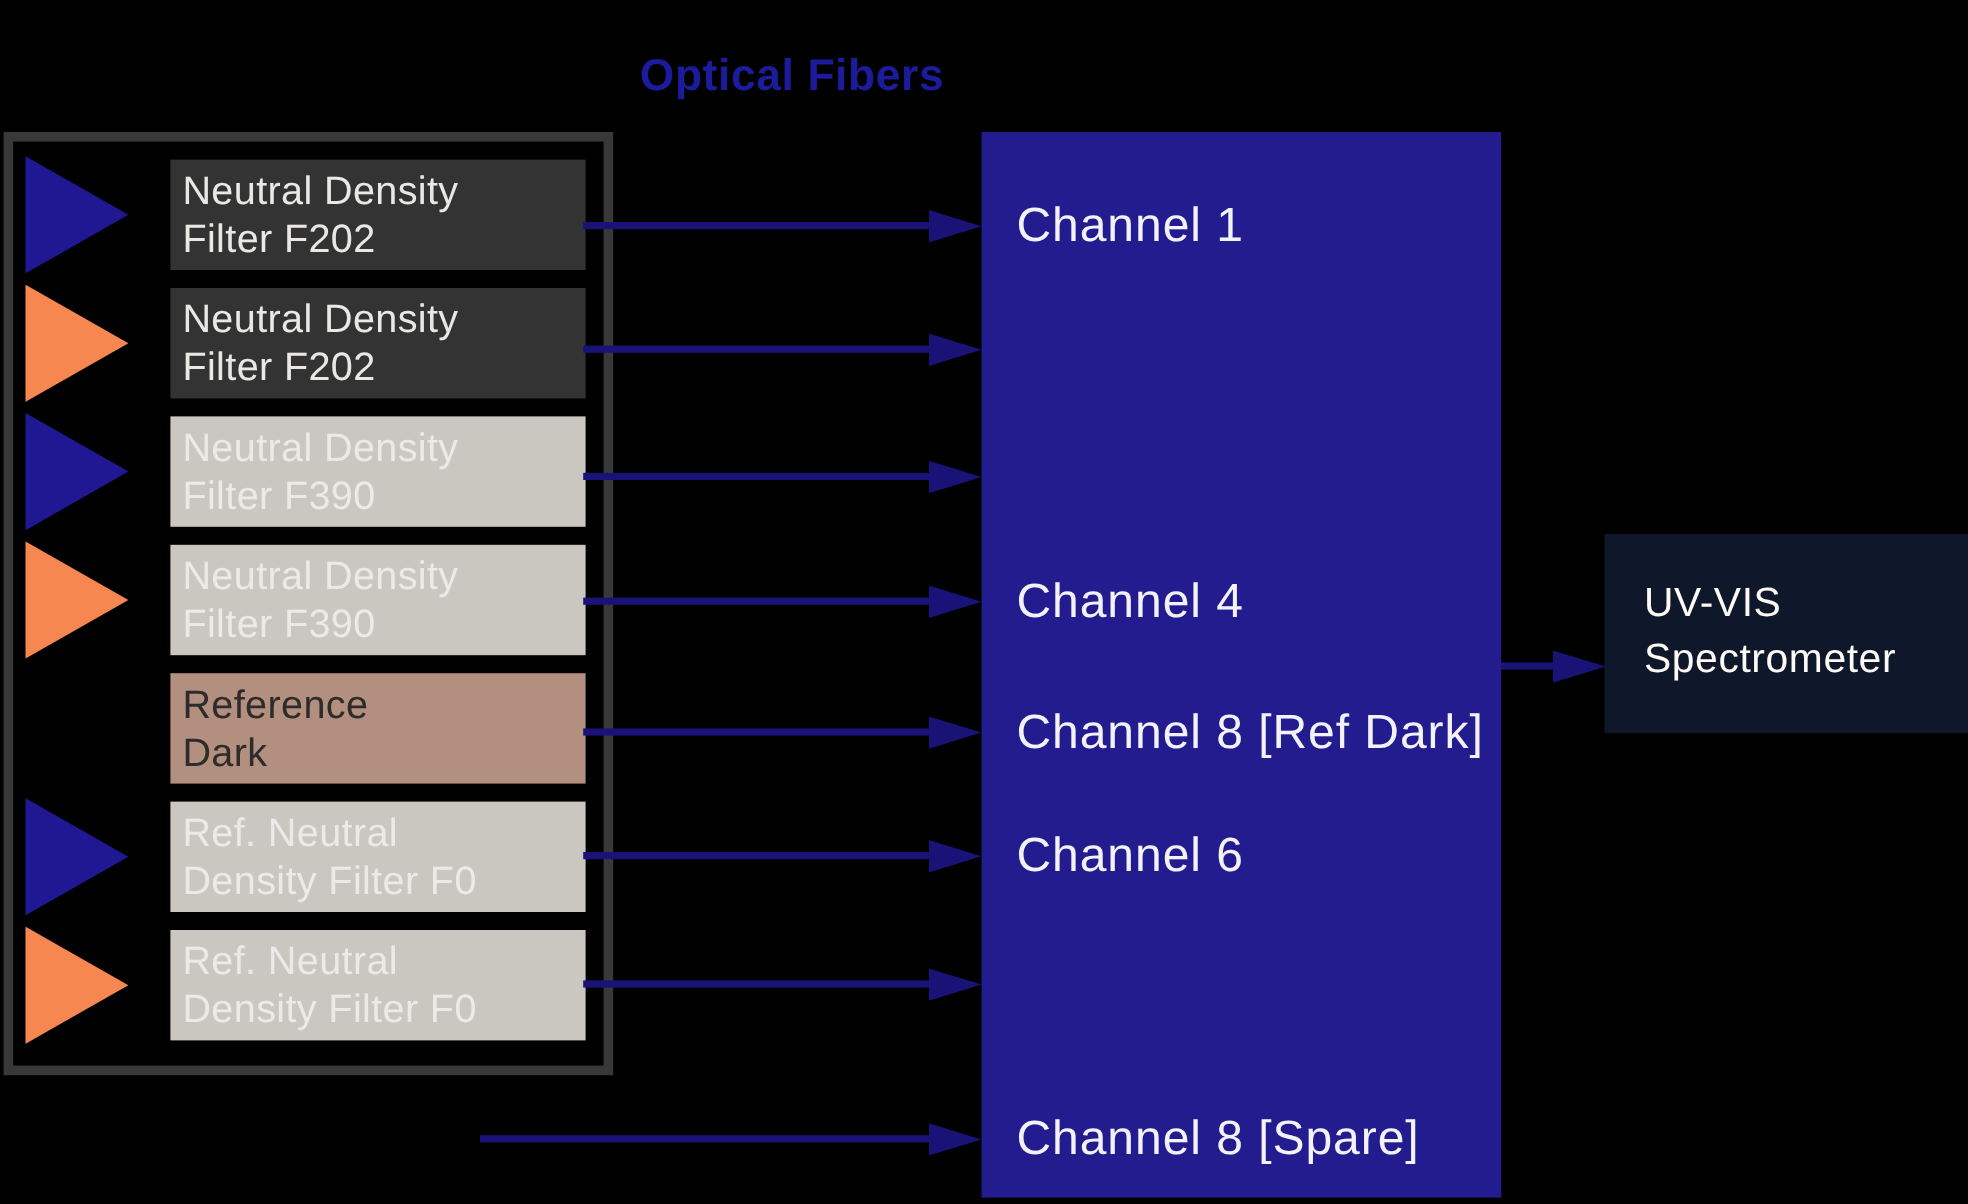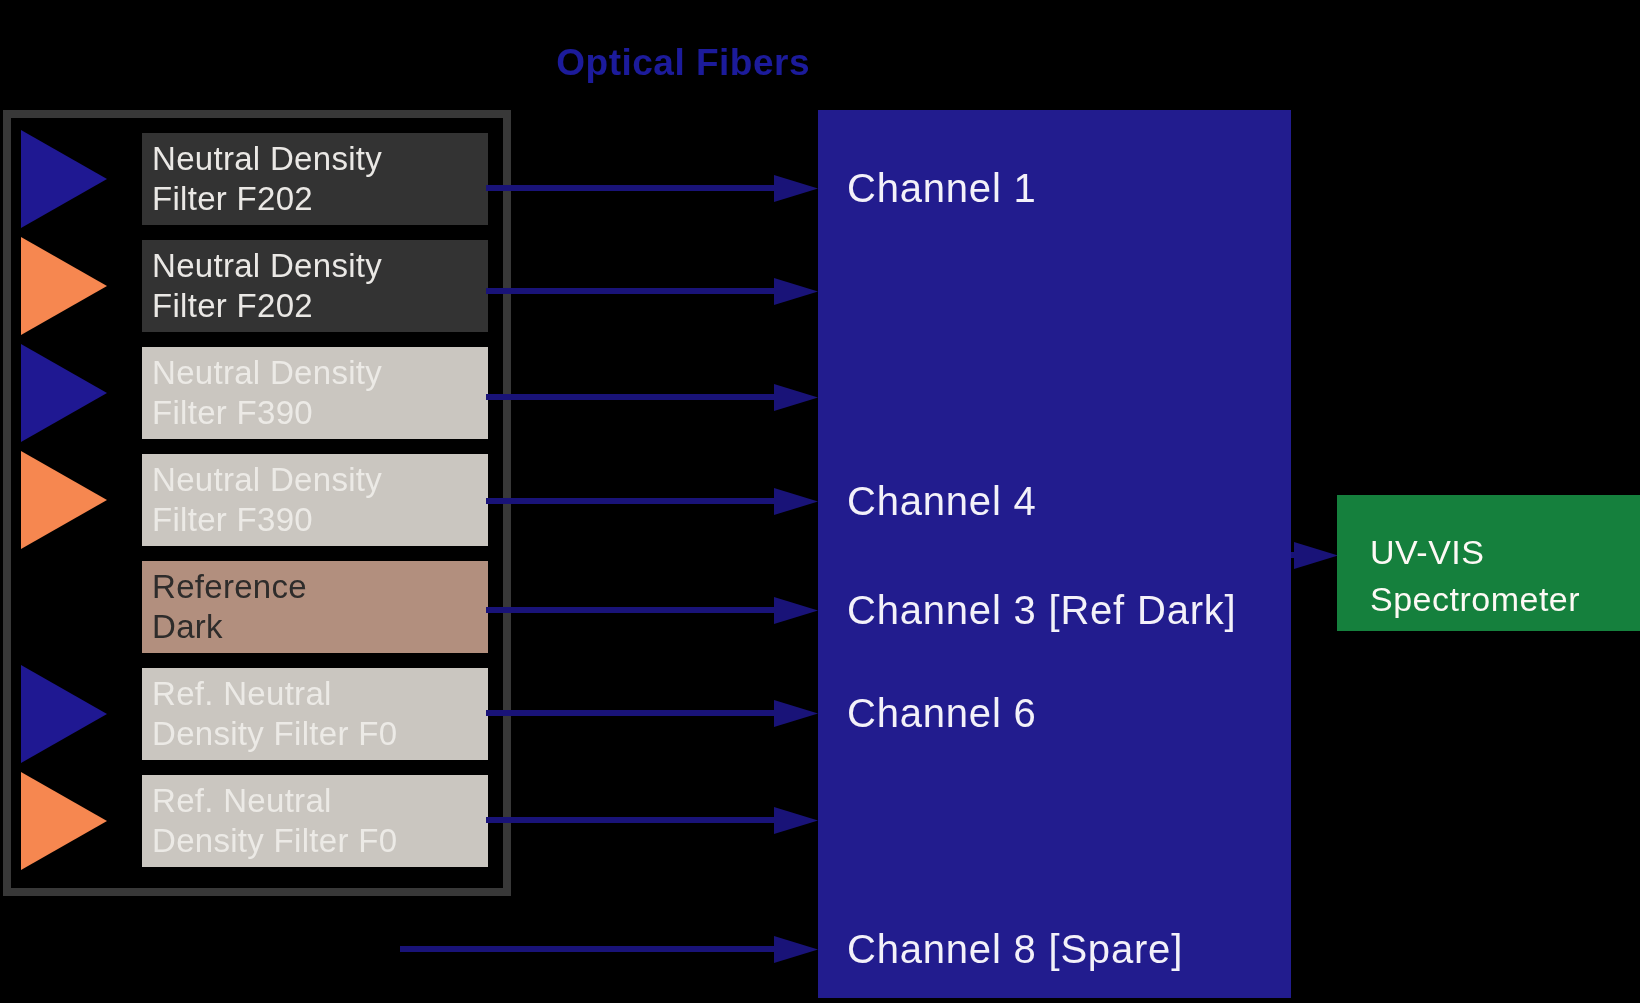--- a/index.html
+++ b/index.html
@@ -1,21 +1,21 @@
 <!DOCTYPE html>
 <html><head>
 <meta charset="utf-8">
 <style>
   html,body{margin:0;padding:0;background:#000;}
   .canvas{
     position:relative;width:1640px;height:1003px;background:#000000;
     font-family:"Liberation Sans", sans-serif;overflow:hidden;
   }
   .diagram-title{
-    position:absolute;left:510px;top:42px;width:300px;text-align:right;
+    position:absolute;left:510px;top:42px;width:300px;text-align:center;
     font-size:37px;font-weight:bold;color:#1c1b9b;letter-spacing:0.5px;white-space:nowrap;
   }
   .filter-enclosure{
     position:absolute;left:3px;top:110px;width:508px;height:786px;
     border:8px solid #383838;box-sizing:border-box;background:#000000;
   }
   .filter-box{
     position:absolute;left:142px;width:346px;height:92px;box-sizing:border-box;
     padding:6px 16px 0 10px;font-size:33px;line-height:40px;letter-spacing:0.3px;
   }
@@ -26,21 +26,21 @@
   .fb4{top:561px}.fb5{top:668px}.fb6{top:775px}
   .tri{
     position:absolute;left:21px;width:86px;height:98px;
     clip-path:polygon(0 0,100% 50%,0 100%);
   }
   .tri-navy{background:#1f1892;}
   .tri-orange{background:#f68750;}
   .tr0{top:130px}.tr1{top:237px}.tr2{top:344px}.tr3{top:451px}
   .tr5{top:665px}.tr6{top:772px}
   .channel-panel{
-    position:absolute;left:818px;top:110px;width:473px;height:888px;background:#221c8e;
+    position:absolute;left:818px;top:110px;width:433px;height:888px;background:#221c8e;
   }
   .channel-label{
     position:absolute;left:29px;height:48px;line-height:48px;
     font-size:40px;color:#f3f1f9;letter-spacing:0.8px;white-space:nowrap;
   }
   .ch0{top:54px}.ch1{top:157px}.ch2{top:263px}.ch3{top:367px}
   .ch4{top:476px}.ch5{top:579px}.ch6{top:686px}.ch7{top:815px}
   .arrow-shaft{position:absolute;height:6px;background:#191378;}
   .arrow-head{
     position:absolute;width:44px;height:27px;background:#191378;
@@ -53,22 +53,22 @@
   .ay2 .arrow-shaft{top:394px}.ay2 .arrow-head{top:384px}
   .ay3 .arrow-shaft{top:498px}.ay3 .arrow-head{top:488px}
   .ay4 .arrow-shaft{top:607px}.ay4 .arrow-head{top:597px}
   .ay5 .arrow-shaft{top:710px}.ay5 .arrow-head{top:700px}
   .ay6 .arrow-shaft{top:817px}.ay6 .arrow-head{top:807px}
   .ay7 .arrow-shaft{top:946px;left:400px;width:376px;}
   .ay7 .arrow-head{top:936px;left:774px;}
   .ay8 .arrow-shaft{top:552px;left:1247px;width:51px;}
   .ay8 .arrow-head{top:542px;left:1294px;}
   .spectro-box{
-    position:absolute;left:1337px;top:495px;width:303px;height:136px;
-    background:#15803d;color:#fdf9f5;box-sizing:border-box;
+    position:absolute;left:1337px;top:445px;width:303px;height:166px;
+    background:#0f172a;color:#fdf9f5;box-sizing:border-box;
     padding:34px 0 0 33px;font-size:34px;line-height:47px;letter-spacing:0.5px;
   }
 </style>
 </head>
 <body>
 
 <div class="canvas">
 
   <div class="diagram-title">Optical Fibers</div>
 
@@ -143,21 +143,21 @@
     <div class="arrow-head"></div>
   </div>
   <div class="ay8">
     <div class="arrow-shaft"></div>
     <div class="arrow-head"></div>
   </div>
 
   <div class="channel-panel">
     <div class="channel-label ch0">Channel 1</div>
     <div class="channel-label ch3">Channel 4</div>
-    <div class="channel-label ch4">Channel 3 [Ref Dark]</div>
+    <div class="channel-label ch4">Channel 8 [Ref Dark]</div>
     <div class="channel-label ch5">Channel 6</div>
     <div class="channel-label ch7">Channel 8 [Spare]</div>
   </div>
 
   <div class="spectro-box">
     <div>UV-VIS</div>
     <div>Spectrometer</div>
   </div>
 
 </div>

